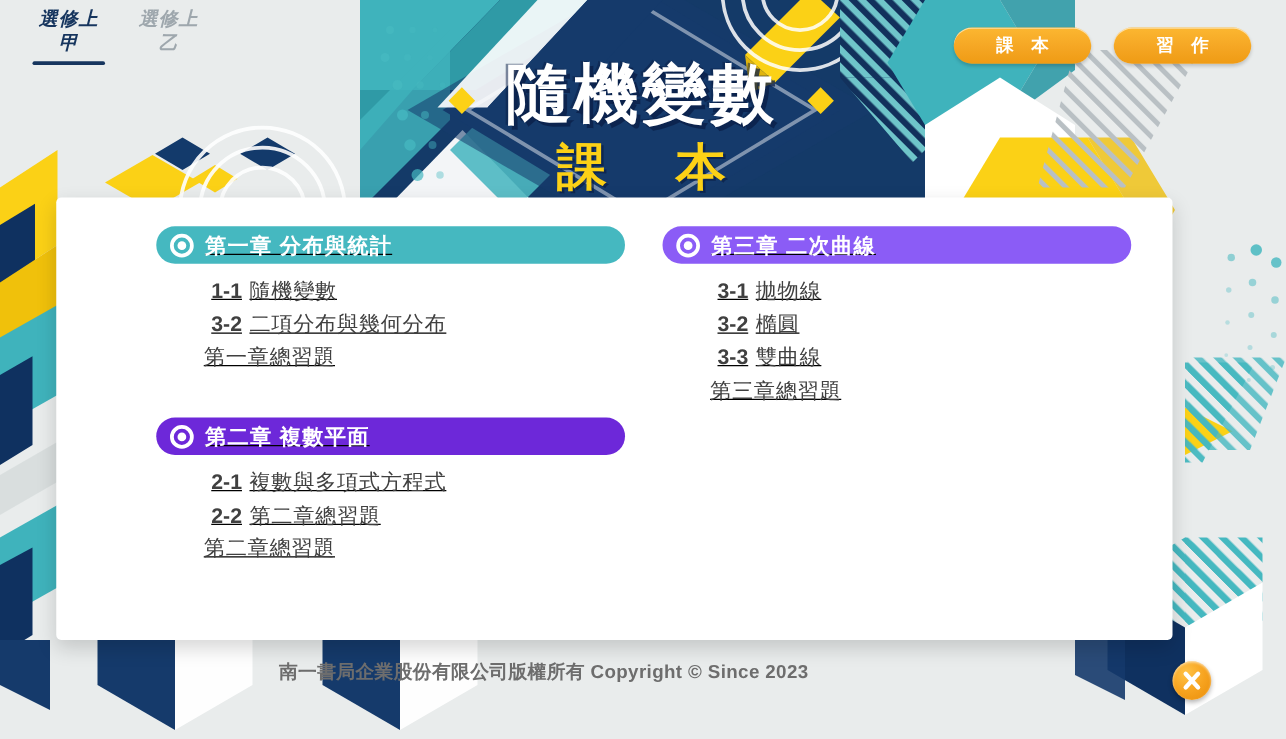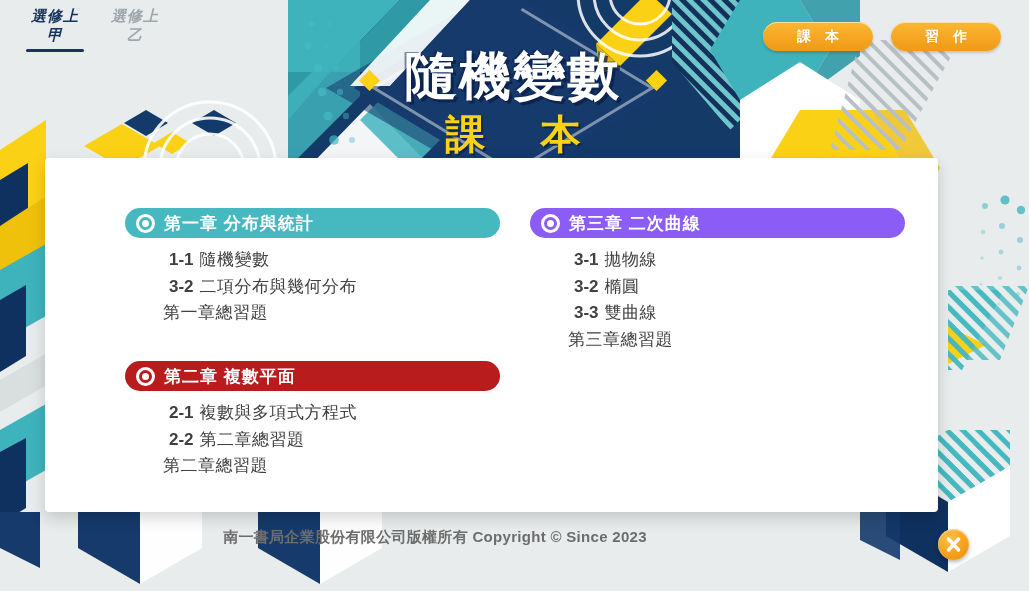--- a/index.html
+++ b/index.html
@@ -58,21 +58,21 @@
   .dia-left{left:44px;}
   .dia-right{right:44px;}
 
   
   .card{
     position:absolute;left:45px;top:158px;width:893px;height:354px;
     background:#ffffff;border-radius:4px;
     box-shadow:0 6px 16px rgba(0,0,0,.16);
     z-index:35;
   }
-  .col{position:absolute;top:50px;}
+  .col{position:absolute;top:23px;text-decoration:underline;}
   .col-left{left:80px;width:375px;}
   .col-right{left:485px;width:375px;}
 
   .chapter{margin-bottom:0;}
   .chapter + .chapter{margin-top:34px;}
   .ch-head{
     height:30px;border-radius:15px;display:flex;align-items:center;
     padding-left:11px;box-sizing:border-box;cursor:pointer;
     width:100%;
   }
@@ -297,21 +297,21 @@
           <span class="ch-title">第一章 分布與統計</span>
         </div>
         <ul class="items">
           <li class="item indent"><span class="num">1-1</span><span>隨機變數</span></li>
           <li class="item indent"><span class="num">3-2</span><span>二項分布與幾何分布</span></li>
           <li class="item plain"><span>第一章總習題</span></li>
         </ul>
       </div>
 
       <div class="chapter">
-        <div class="ch-head c-pink" style="background: #b91c1c;">
+        <div class="ch-head c-pink" style="background: #6d28d9;">
           <span class="ico">
               <i></i>
             </span>
           <span class="ch-title">第二章 複數平面</span>
         </div>
         <ul class="items">
           <li class="item indent"><span class="num">2-1</span><span>複數與多項式方程式</span></li>
           <li class="item indent"><span class="num">2-2</span><span>第二章總習題</span></li>
           <li class="item plain"><span>第二章總習題</span></li>
         </ul>

